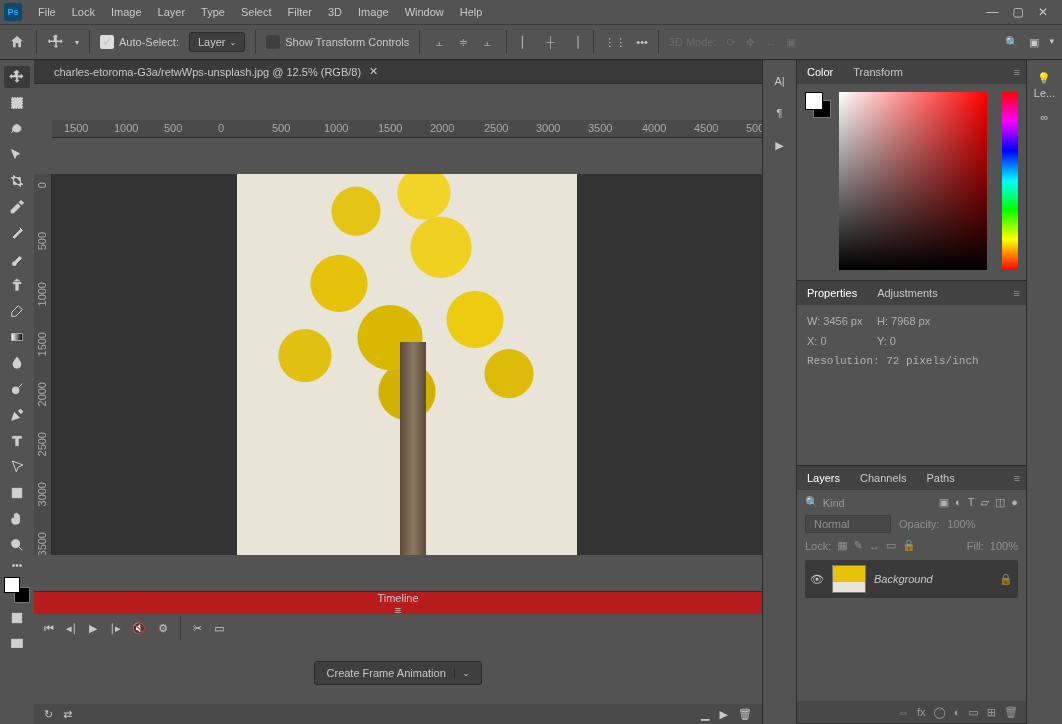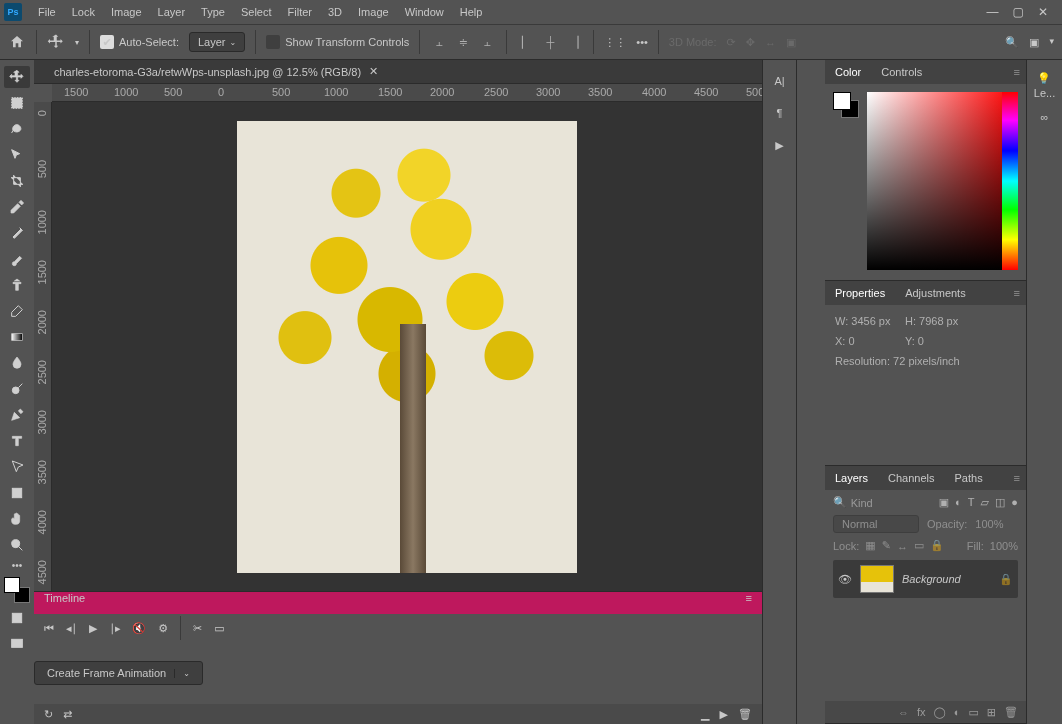--- a/index.html
+++ b/index.html
@@ -25,21 +25,21 @@
 .workspace { display: flex; height: calc(724px - 24px - 36px); }
 
 .left-tools { width: 34px; background: #535353; display: flex; flex-direction: column; align-items: center; gap: 4px; padding-top: 6px; }
 .left-tools .tool { width: 26px; height: 22px; display: flex; align-items: center; justify-content: center; cursor: pointer; }
 .left-tools .tool.active { background: #3a3a3a; border-radius: 2px; }
 .left-tools svg { width: 16px; height: 16px; fill: #d0d0d0; stroke: #d0d0d0; }
 .fgbg { width: 26px; height: 26px; position: relative; margin-top: 2px; }
 .fgbg .fg { position: absolute; left: 0; top: 0; width: 16px; height: 16px; background: #fff; border: 1px solid #000; }
 .fgbg .bg { position: absolute; right: 0; bottom: 0; width: 16px; height: 16px; background: #000; border: 1px solid #777; }
 
-.canvas-area { flex: 1; background: #535353; display: flex; flex-direction: column; min-width: 0; }
+.canvas-area { flex: 1; background: #535353; display: flex; flex-direction: column; min-width: 0; gap: 36px; }
 .tab-bar { height: 24px; background: #3a3a3a; display: flex; align-items: center; padding-left: 10px; border-bottom: 1px solid #2b2b2b; }
 .tab-bar .tab { display: flex; align-items: center; gap: 8px; padding: 0 10px; }
 .tab-bar .close { font-size: 11px; cursor: pointer; }
 
 .ruler-h { height: 18px; background: #4a4a4a; position: relative; overflow: hidden; font-size: 9px; color: #aaa; border-bottom: 1px solid #2b2b2b; margin-left: 18px; }
 .ruler-h span { position: absolute; top: 2px; }
 .ruler-v { width: 18px; background: #4a4a4a; position: relative; overflow: hidden; font-size: 9px; color: #aaa; border-right: 1px solid #2b2b2b; }
 .ruler-v span { position: absolute; left: 2px; writing-mode: vertical-rl; transform: rotate(180deg); }
 
 .canvas-body { display: flex; flex: 1; min-height: 0; }
@@ -54,30 +54,30 @@
   radial-gradient(circle at 55% 15%, #f2d428 0 26px, transparent 27px),
   radial-gradient(circle at 80% 65%, #dcbc08 0 24px, transparent 25px),
   radial-gradient(circle at 35% 20%, #e4c414 0 24px, transparent 25px),
   radial-gradient(circle at 50% 70%, #d4b000 0 28px, transparent 29px);
 }
 .trunk { position: absolute; bottom: 0; left: 48%; width: 26px; height: 55%; background: linear-gradient(90deg, #5a4a38, #8a7862, #5a4a38); }
 
 .status-bar { height: 20px; background: #4a4a4a; display: flex; align-items: center; padding: 0 8px; gap: 18px; font-size: 10px; }
 
 .timeline { background: #535353; border-top: 1px solid #2b2b2b; }
-.timeline .tl-header { height: 22px; background: #be185d; display: flex; align-items: flex-start; padding: 0 10px; justify-content: space-between; }
+.timeline .tl-header { height: 22px; background: #b91c1c; display: flex; align-items: center; padding: 0 10px; justify-content: space-between; flex-direction: column; }
 .timeline .tl-controls { height: 28px; display: flex; align-items: center; padding: 0 10px; gap: 12px; }
-.timeline .tl-body { height: 62px; display: flex; align-items: center; }
+.timeline .tl-body { height: 62px; display: flex; align-items: center; justify-content: center; }
 .timeline .create-frame { background: #3f3f3f; border: 1px solid #2a2a2a; border-radius: 3px; padding: 5px 12px; display: flex; align-items: center; gap: 8px; }
 .timeline .tl-footer { height: 20px; background: #4a4a4a; display: flex; align-items: center; padding: 0 10px; gap: 10px; }
 
 .collapsed-strip { width: 34px; background: #535353; border-left: 1px solid #2b2b2b; display: flex; flex-direction: column; align-items: center; gap: 10px; padding-top: 10px; }
 .collapsed-strip .ci { width: 26px; height: 22px; display: flex; align-items: center; justify-content: center; }
 
-.right-panels { width: 230px; background: #535353; border-left: 1px solid #2b2b2b; display: flex; flex-direction: column; padding-left: 28px; }
+.right-panels { width: 230px; background: #535353; border-left: 1px solid #2b2b2b; display: flex; flex-direction: column; }
 .panel { border-bottom: 1px solid #2b2b2b; }
 .panel-tabs { height: 24px; background: #424242; display: flex; align-items: center; padding: 0 6px; gap: 12px; }
 .panel-tabs .pt { padding: 0 4px; cursor: pointer; }
 .panel-tabs .pt.active { color: #fff; }
 .panel-tabs .pmenu { margin-left: auto; opacity: 0.6; }
 
 .color-panel-body { height: 196px; padding: 8px; position: relative; }
 .color-swatch-pair { position: absolute; left: 8px; top: 8px; width: 26px; height: 26px; }
 .color-swatch-pair .fg2 { position: absolute; left: 0; top: 0; width: 18px; height: 18px; background: #fff; border: 1px solid #000; z-index: 2; }
 .color-swatch-pair .bg2 { position: absolute; right: 0; bottom: 0; width: 18px; height: 18px; background: #000; border: 1px solid #777; }
@@ -385,21 +385,21 @@
   <div class="collapsed-strip">
     <div class="ci">A|</div>
     <div class="ci">¶</div>
     <div class="ci">▶</div>
   </div>
 
   <div class="right-panels">
     <div class="panel">
       <div class="panel-tabs">
         <span class="pt active">Color</span>
-        <span class="pt">Controls</span>
+        <span class="pt">Transform</span>
         <span class="pmenu">≡</span>
       </div>
       <div class="color-panel-body">
         <div class="color-swatch-pair">
           <div class="bg2"></div>
           <div class="fg2"></div>
         </div>
         <div class="spectrum"></div>
         <div class="hue-strip"></div>
       </div>
@@ -414,21 +414,21 @@
       <div class="properties-body">
         <div class="prop-row">
           <span><span>W:</span> <span>3456 px</span></span>
           <span><span>H:</span> <span>7968 px</span></span>
         </div>
         <div class="prop-row">
           <span><span>X:</span> <span>0</span></span>
           <span><span>Y:</span> <span>0</span></span>
         </div>
         <div class="prop-row">
-          <span style="width:auto;">Resolution: 72 pixels/inch</span>
+          <span style="width:auto;font-family:Liberation Mono, monospace;">Resolution: 72 pixels/inch</span>
         </div>
       </div>
     </div>
 
     <div class="panel" style="flex:1; display:flex; flex-direction:column;">
       <div class="panel-tabs">
         <span class="pt active">Layers</span>
         <span class="pt">Channels</span>
         <span class="pt">Paths</span>
         <span class="pmenu">≡</span>

